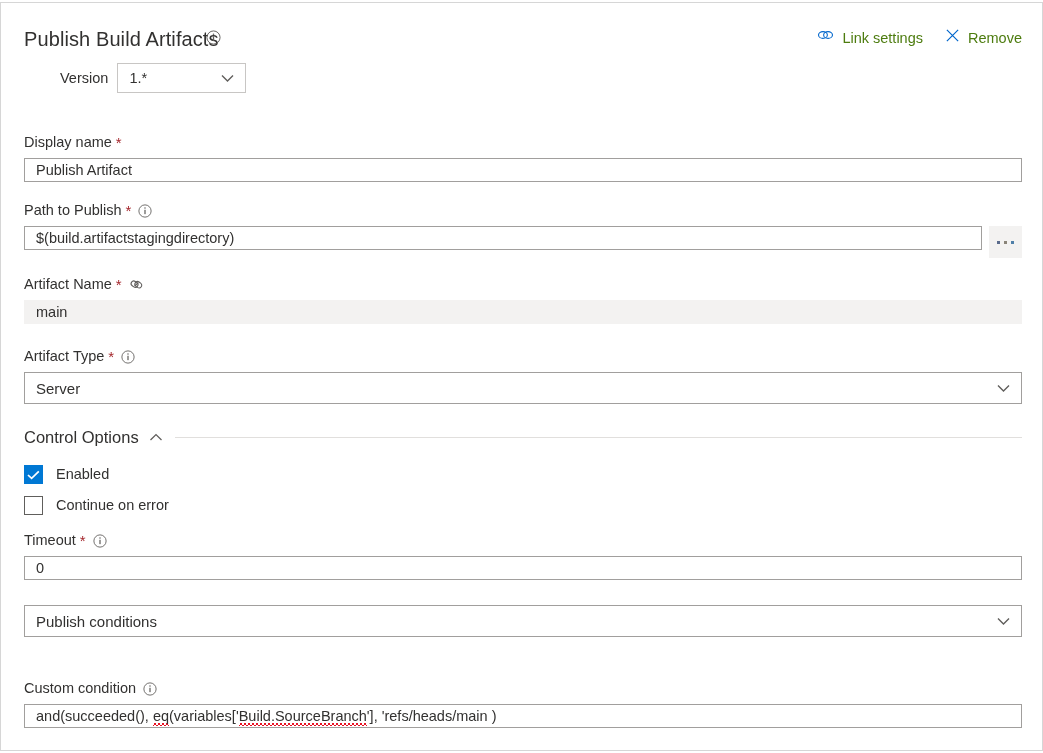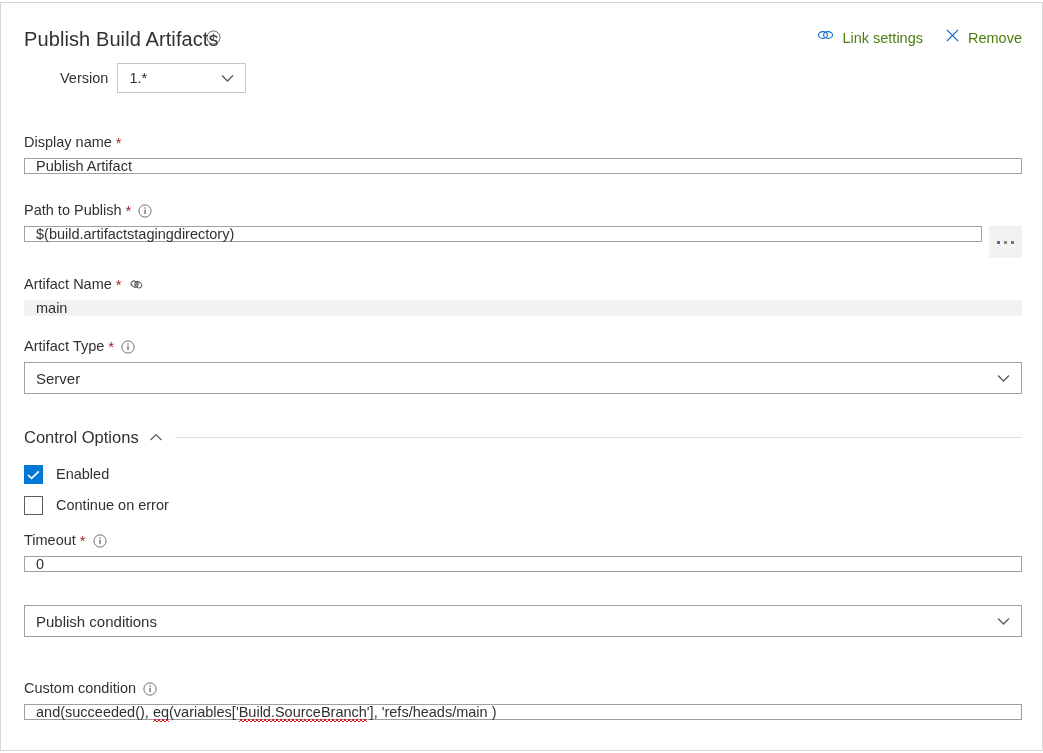--- a/index.html
+++ b/index.html
@@ -113,21 +113,21 @@
   }
   .req {
     color: #a4262c;
     margin-left: 4px;
     font-size: 15px;
     line-height: 19px;
   }
   .label-icon { margin-left: 7px; display: inline-flex; align-items: center; }
 
   .text-input {
-    width: 998px; height: 16px;
+    width: 998px; height: 24px;
     border: 1px solid #a19f9d;
     background: #ffffff;
     font-family: "Liberation Sans", sans-serif;
     font-size: 14.5px;
     color: #323130;
     padding: 0 0 0 11px;
     display: flex;
     align-items: center;
     line-height: 30px;
     cursor: text;
@@ -333,21 +333,21 @@
             <path d="M6.2 9.6 L9.6 6.2"></path>
             <path d="M8.6 11 A2.6 2.6 0 0 0 12.6 7 L11.2 5.6 A2.6 2.6 0 0 0 7.2 9.6 Z" transform="rotate(-10 9.5 8)"></path>
             <path d="M7.2 4.9 A2.6 2.6 0 0 0 3.2 8.9 L4.6 10.3 A2.6 2.6 0 0 0 8.6 6.3 Z" transform="rotate(-10 6 7.6)"></path>
           </g>
         </svg>
       </span>
     </div>
     <div class="text-input readonly">main</div>
   </div>
 
-  <div class="field" style="top:334px;text-align:right;">
+  <div class="field" style="top:344px;text-align:right;">
     <div class="field-label">
       <span>Artifact Type</span>
       <span class="req">*</span>
       <span class="label-icon">
         <svg width="14" height="14" viewBox="0 0 16 16">
           <circle cx="8" cy="8" r="7" fill="none" stroke="#605e5c" stroke-width="1"></circle>
           <circle cx="8" cy="4.6" r="0.85" fill="#605e5c"></circle>
           <rect x="7.3" y="6.6" width="1.4" height="5" fill="#605e5c"></rect>
         </svg>
       </span>

